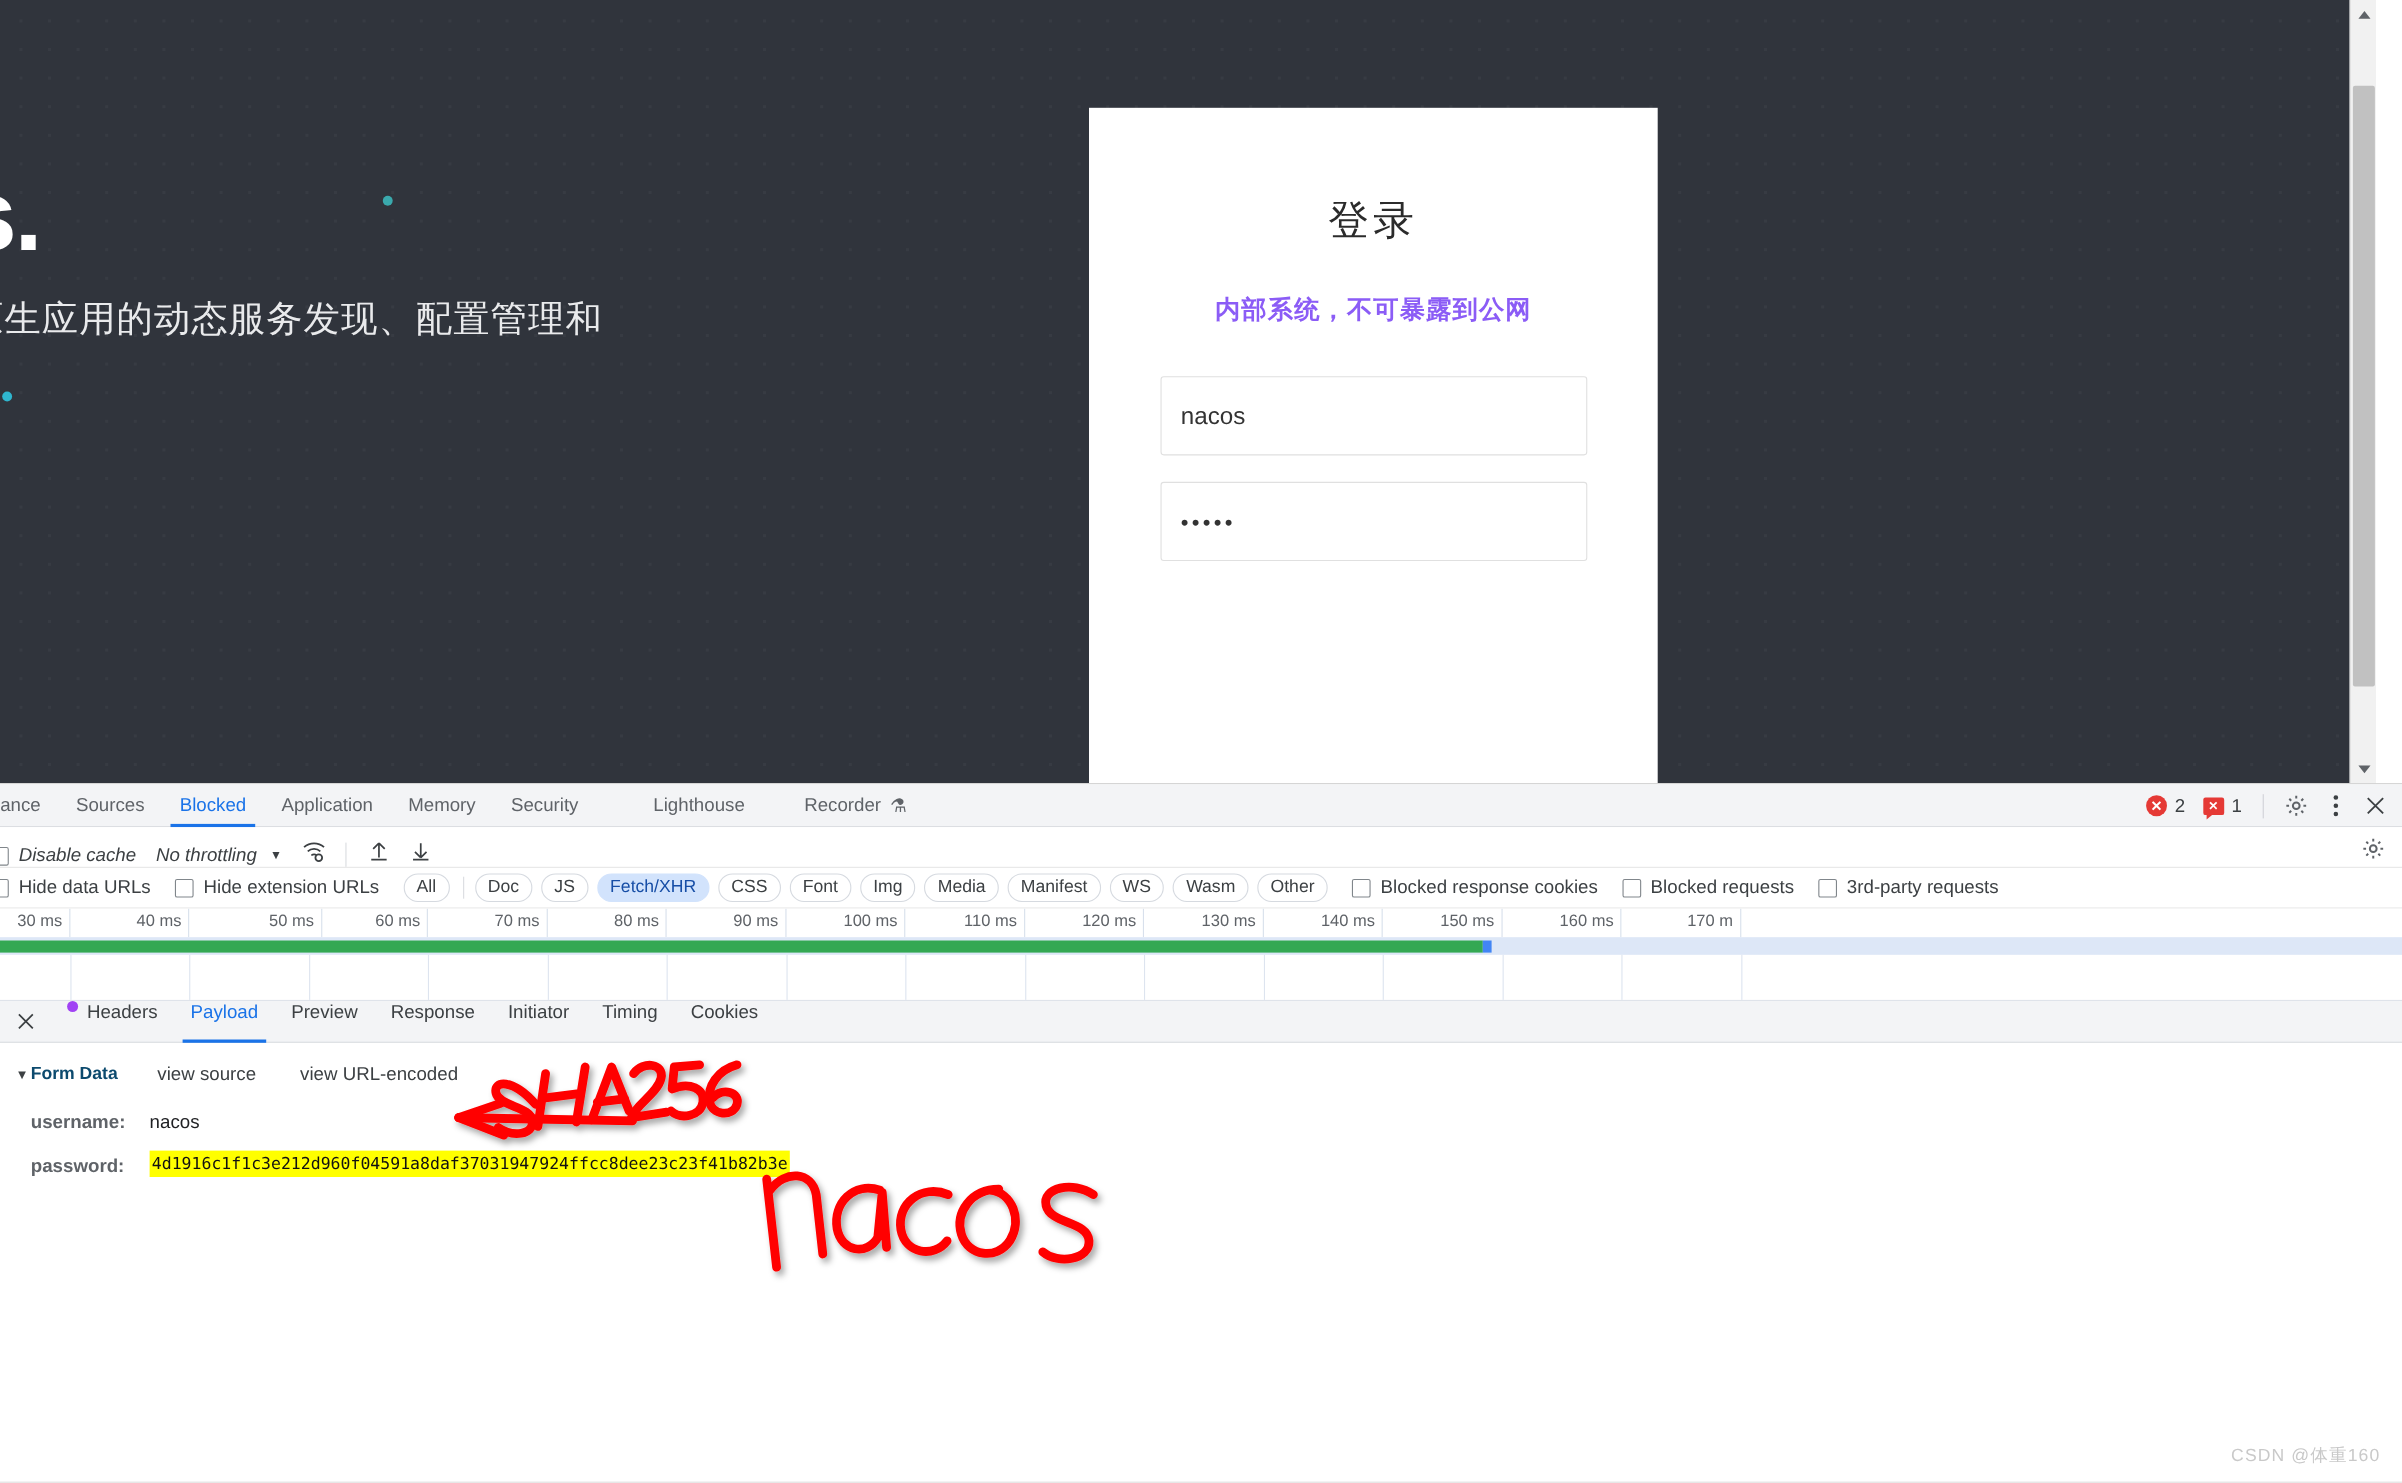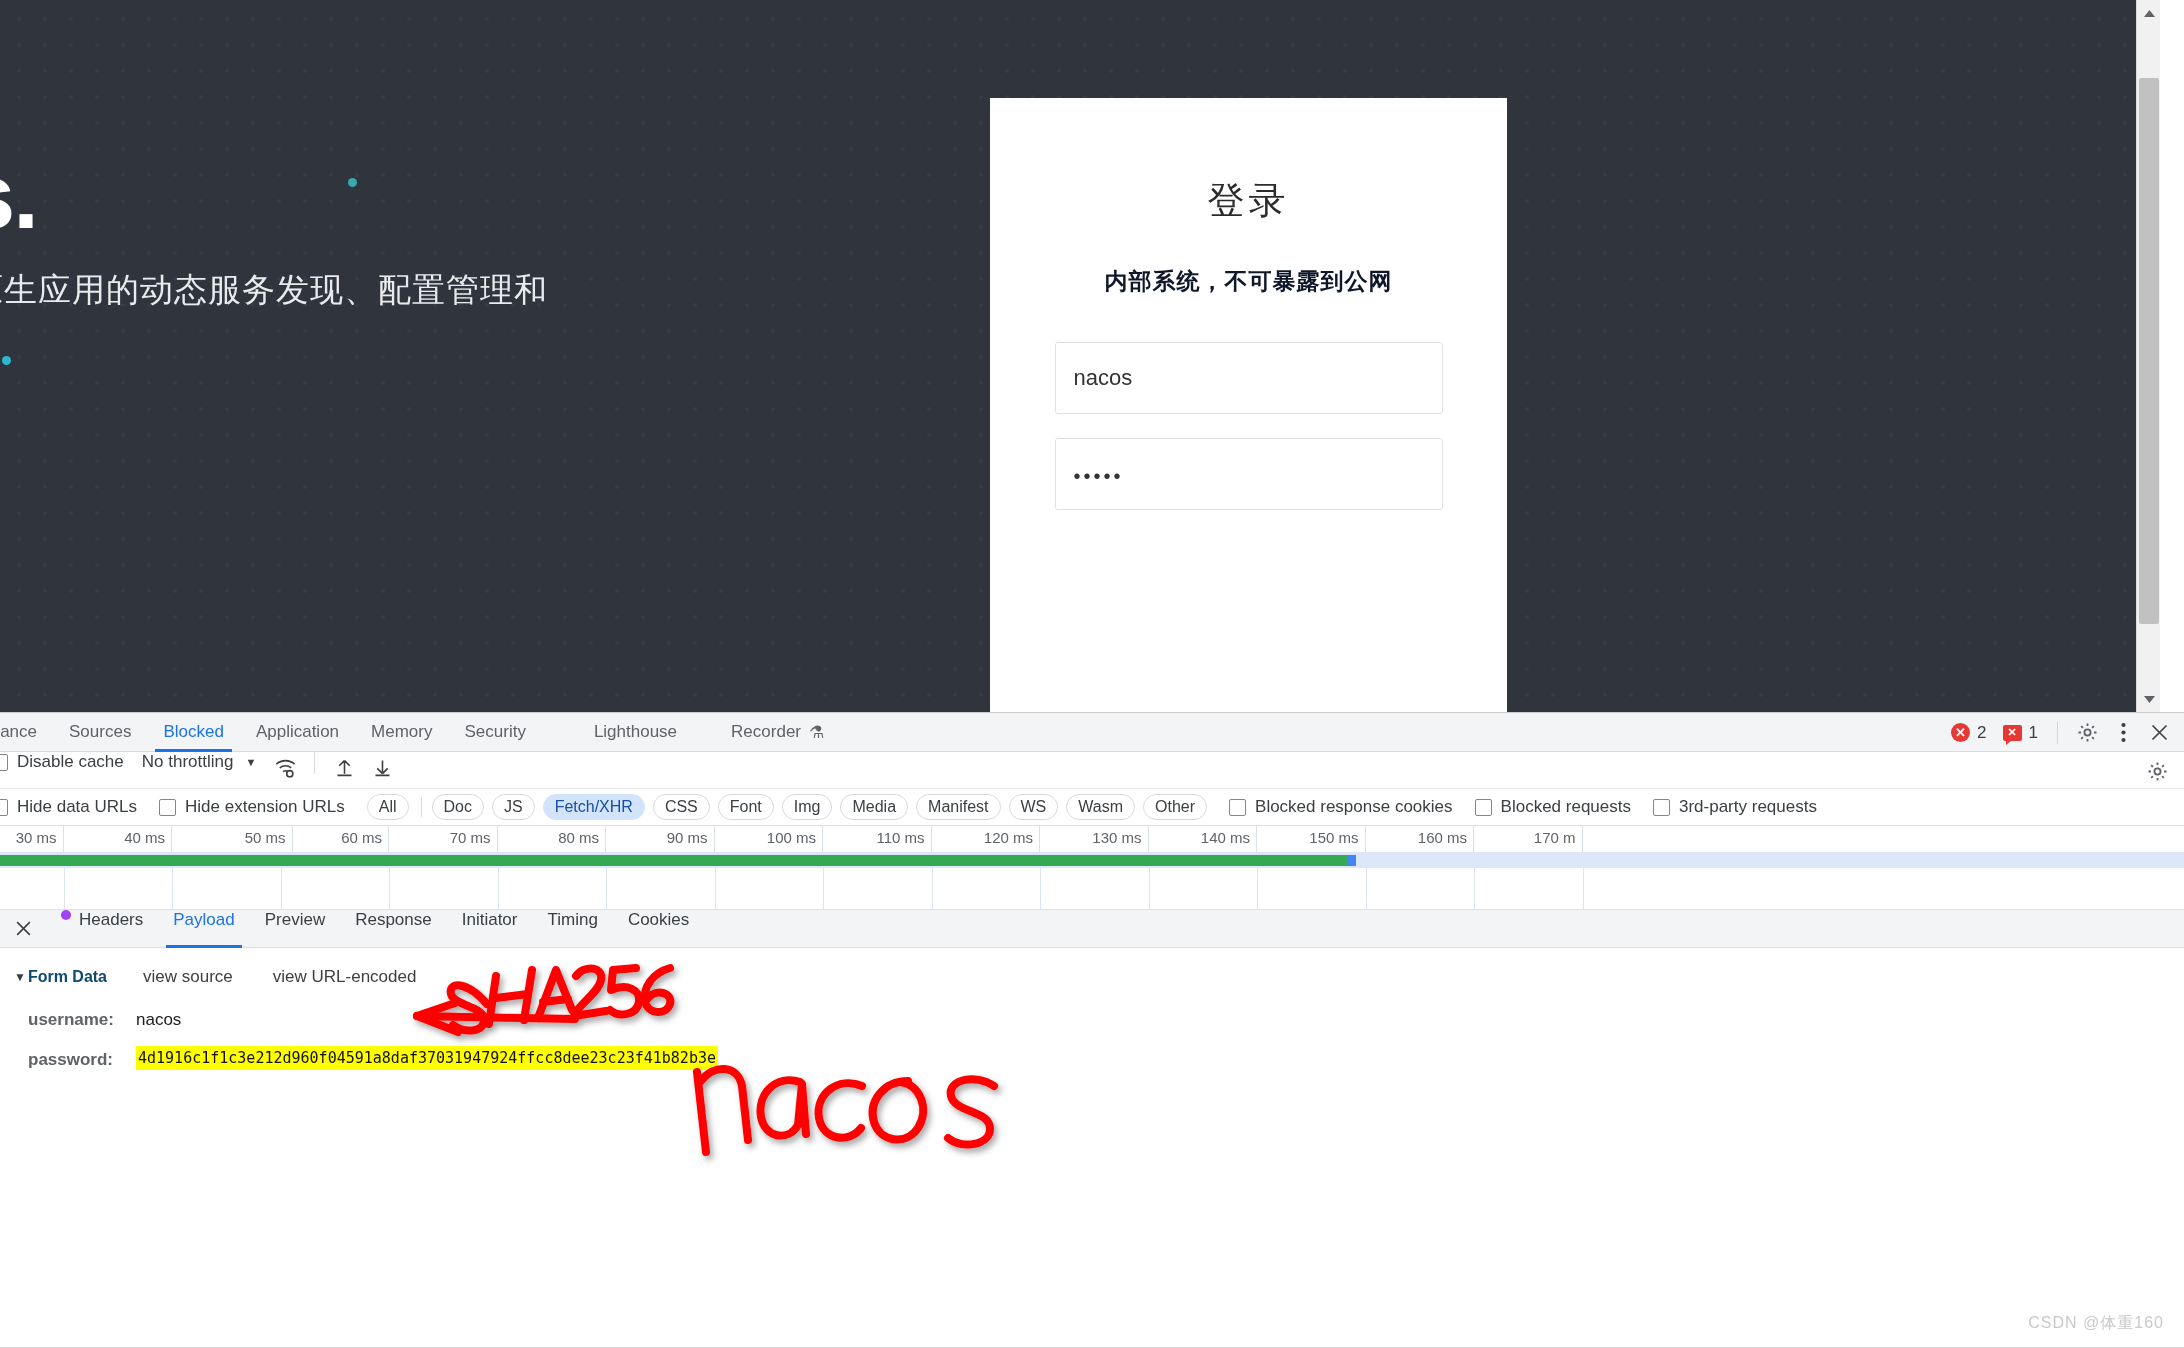--- a/index.html
+++ b/index.html
@@ -51,21 +51,21 @@
     position: absolute; left: 990px; top: 98px;
     width: 517px; height: 614px;
     background: #ffffff;
   }
   .login-title {
     margin-top: 78px; text-align: center;
     font-size: 37px; color: #2b2b2b; letter-spacing: 4px;
   }
   .login-warning {
     margin-top: 40px; text-align: center;
-    font-size: 23px; font-weight: 700; color: #0f172a;
+    font-size: 23px; font-weight: 700; color: #8b5cf6;
     letter-spacing: 1px;
   }
   .field {
     margin: 0 auto; width: 388px; height: 72px;
     border: 1px solid #e0e0e0; border-radius: 3px;
     display: flex; align-items: center; padding: 0 18px;
     background: #fff;
   }
   .field.first { margin-top: 45px; }
   .field.second { margin-top: 24px; }
@@ -146,22 +146,23 @@
   }
   .tb-divider { width: 1px; height: 22px; background: #d0d2d6; margin: 0 8px; }
   .icon-btn {
     width: 30px; height: 30px; display: flex;
     align-items: center; justify-content: center; color: #5f6368;
   }
 
   
   .dt-toolbar {
     height: 37px; background: #fff; border-bottom: 1px solid #e5e5e5;
-    display: flex; align-items: flex-start; padding-left: 0; gap: 0;
+    display: flex; align-items: flex-end; padding-left: 0; gap: 0;
     position: relative;
+    font-style: italic;
   }
   .chk {
     width: 17px; height: 17px; border: 1.6px solid #80868b;
     border-radius: 2px; background: #fff; flex: none;
   }
   .tb-item {
     display: flex; align-items: center; gap: 9px;
     font-size: 17px; color: #3c4043; white-space: nowrap;
   }
   .disable-cache { margin-left: -9px; }

